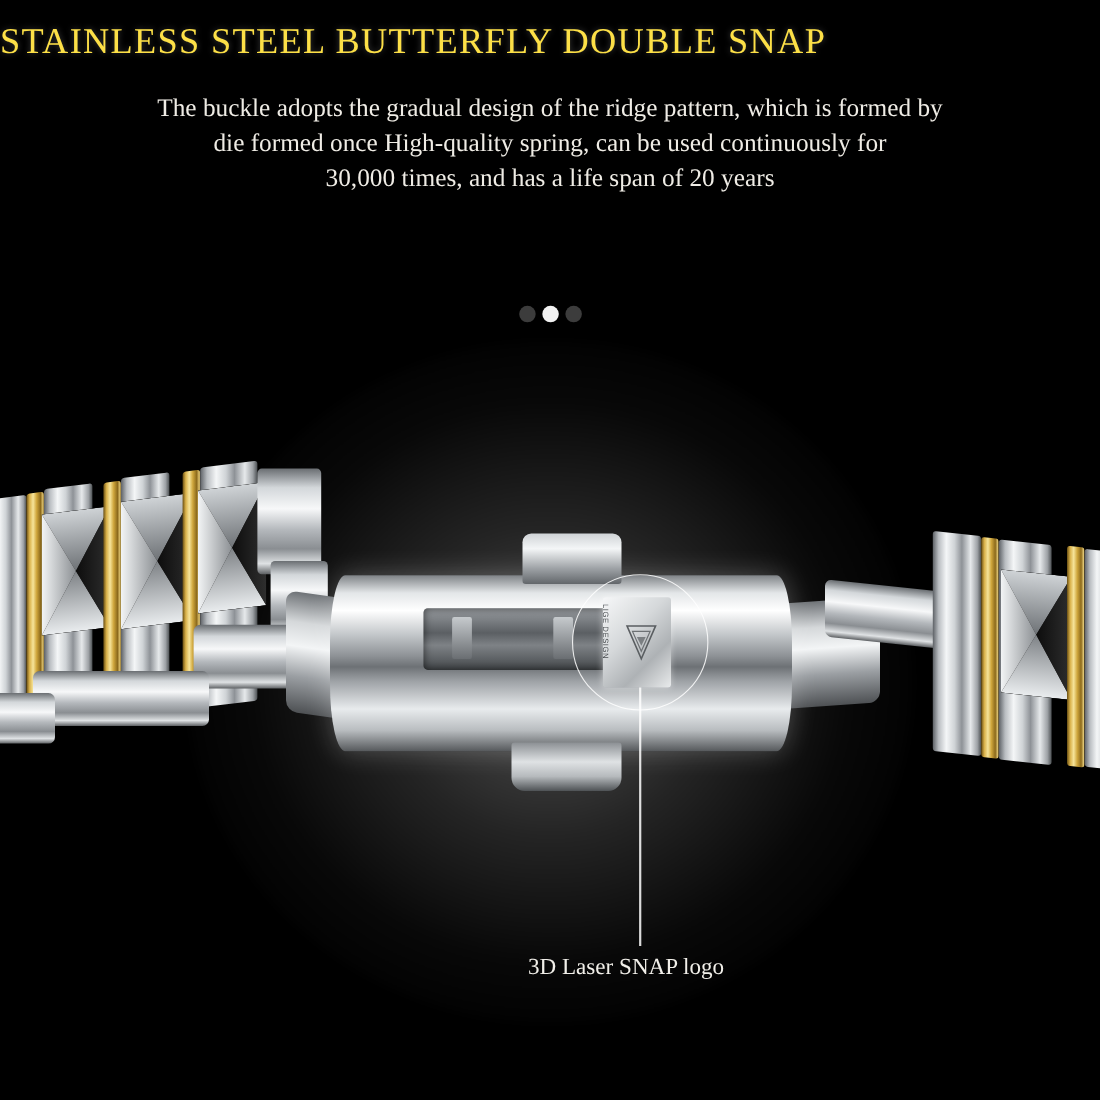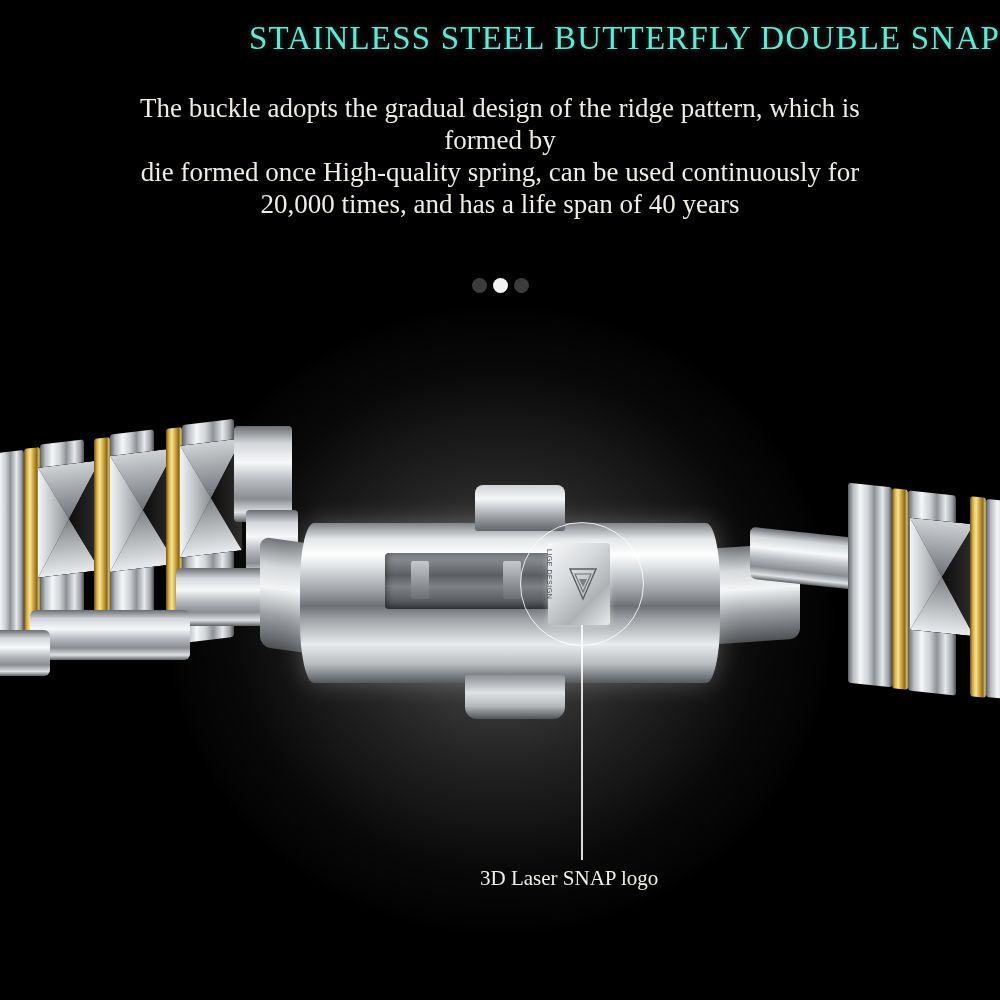--- a/index.html
+++ b/index.html
@@ -17,36 +17,36 @@
     background: #000000;
     overflow: hidden;
   }
 
   
   .headline {
     position: absolute;
     top: 20px;
     left: 0;
     width: 1000px;
-    text-align: right;
+    text-align: left;
     font-family: "Liberation Serif", serif;
     font-size: 33px;
     letter-spacing: 1.2px;
-    color: #5eead4;
+    color: #fde047;
     text-shadow: 0 0 6px rgba(255,255,255,0.25);
     white-space: nowrap;
   }
   .subcopy {
     position: absolute;
-    top: 92px;
+    top: 82px;
     left: 100px;
     width: 800px;
     text-align: center;
     font-family: "Liberation Serif", serif;
-    font-size: 27px;
+    font-size: 23px;
     line-height: 32px;
     color: #efece5;
   }
 
   
   .dots {
     position: absolute;
     top: 278px;
     left: 0;
     width: 1000px;
@@ -271,21 +271,21 @@
 </head>
 <body>
 
 <div class="page">
 
   <div class="headline">STAINLESS STEEL BUTTERFLY DOUBLE SNAP</div>
 
   <div class="subcopy">
     <div>The buckle adopts the gradual design of the ridge pattern, which is formed by</div>
     <div>die formed once High-quality spring, can be used continuously for</div>
-    <div>20,000 times, and has a life span of 40 years</div>
+    <div>30,000 times, and has a life span of 20 years</div>
   </div>
 
   <div class="dots">
     <span class="dot"></span>
     <span class="dot active"></span>
     <span class="dot"></span>
   </div>
 
   <div class="stage">
 

